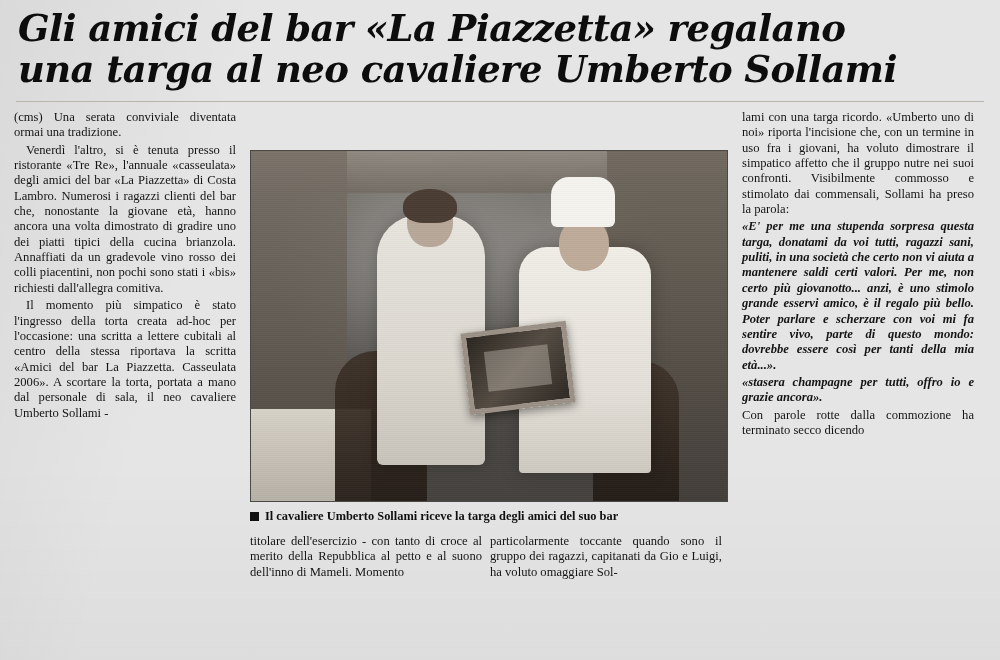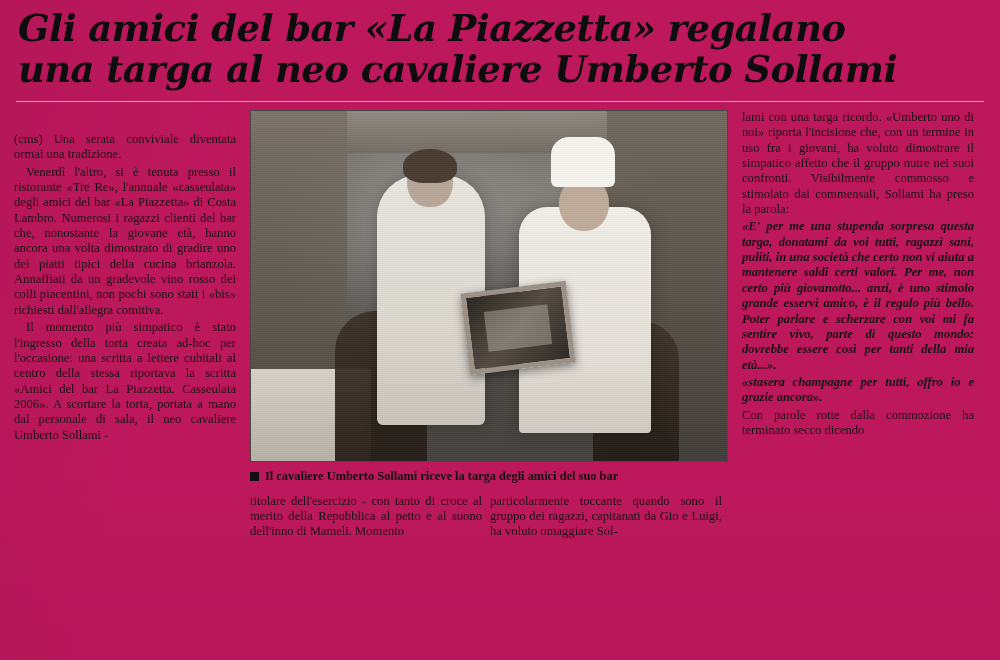--- a/index.html
+++ b/index.html
@@ -12,21 +12,21 @@
     background: #ffffff;
     font-family: "Liberation Serif", serif;
     color: #111111;
     overflow: hidden;
   }
 
   .page {
     position: relative;
     width: 1000px;
     height: 660px;
-    background: #be185d;
+    background: #e5e5e5;
     box-sizing: border-box;
     padding: 8px 14px 6px 14px;
   }
 
   
   .page::before {
     content: "";
     position: absolute;
     inset: 0;
     background:
@@ -71,28 +71,28 @@
     font-size: 12.6px;
     line-height: 1.22;
     text-align: justify;
     color: #141414;
     hyphens: auto;
   }
 
   .col-left {
     width: 222px;
     flex: 0 0 222px;
-    margin-top: 22px;
   }
 
   .col-mid {
     width: 478px;
     flex: 0 0 478px;
     display: flex;
     flex-direction: column;
+    justify-content: flex-end;
   }
 
   .col-right {
     width: 232px;
     flex: 0 0 232px;
   }
 
   .col p {
     margin: 0 0 2px 0;
     text-indent: 12px;

